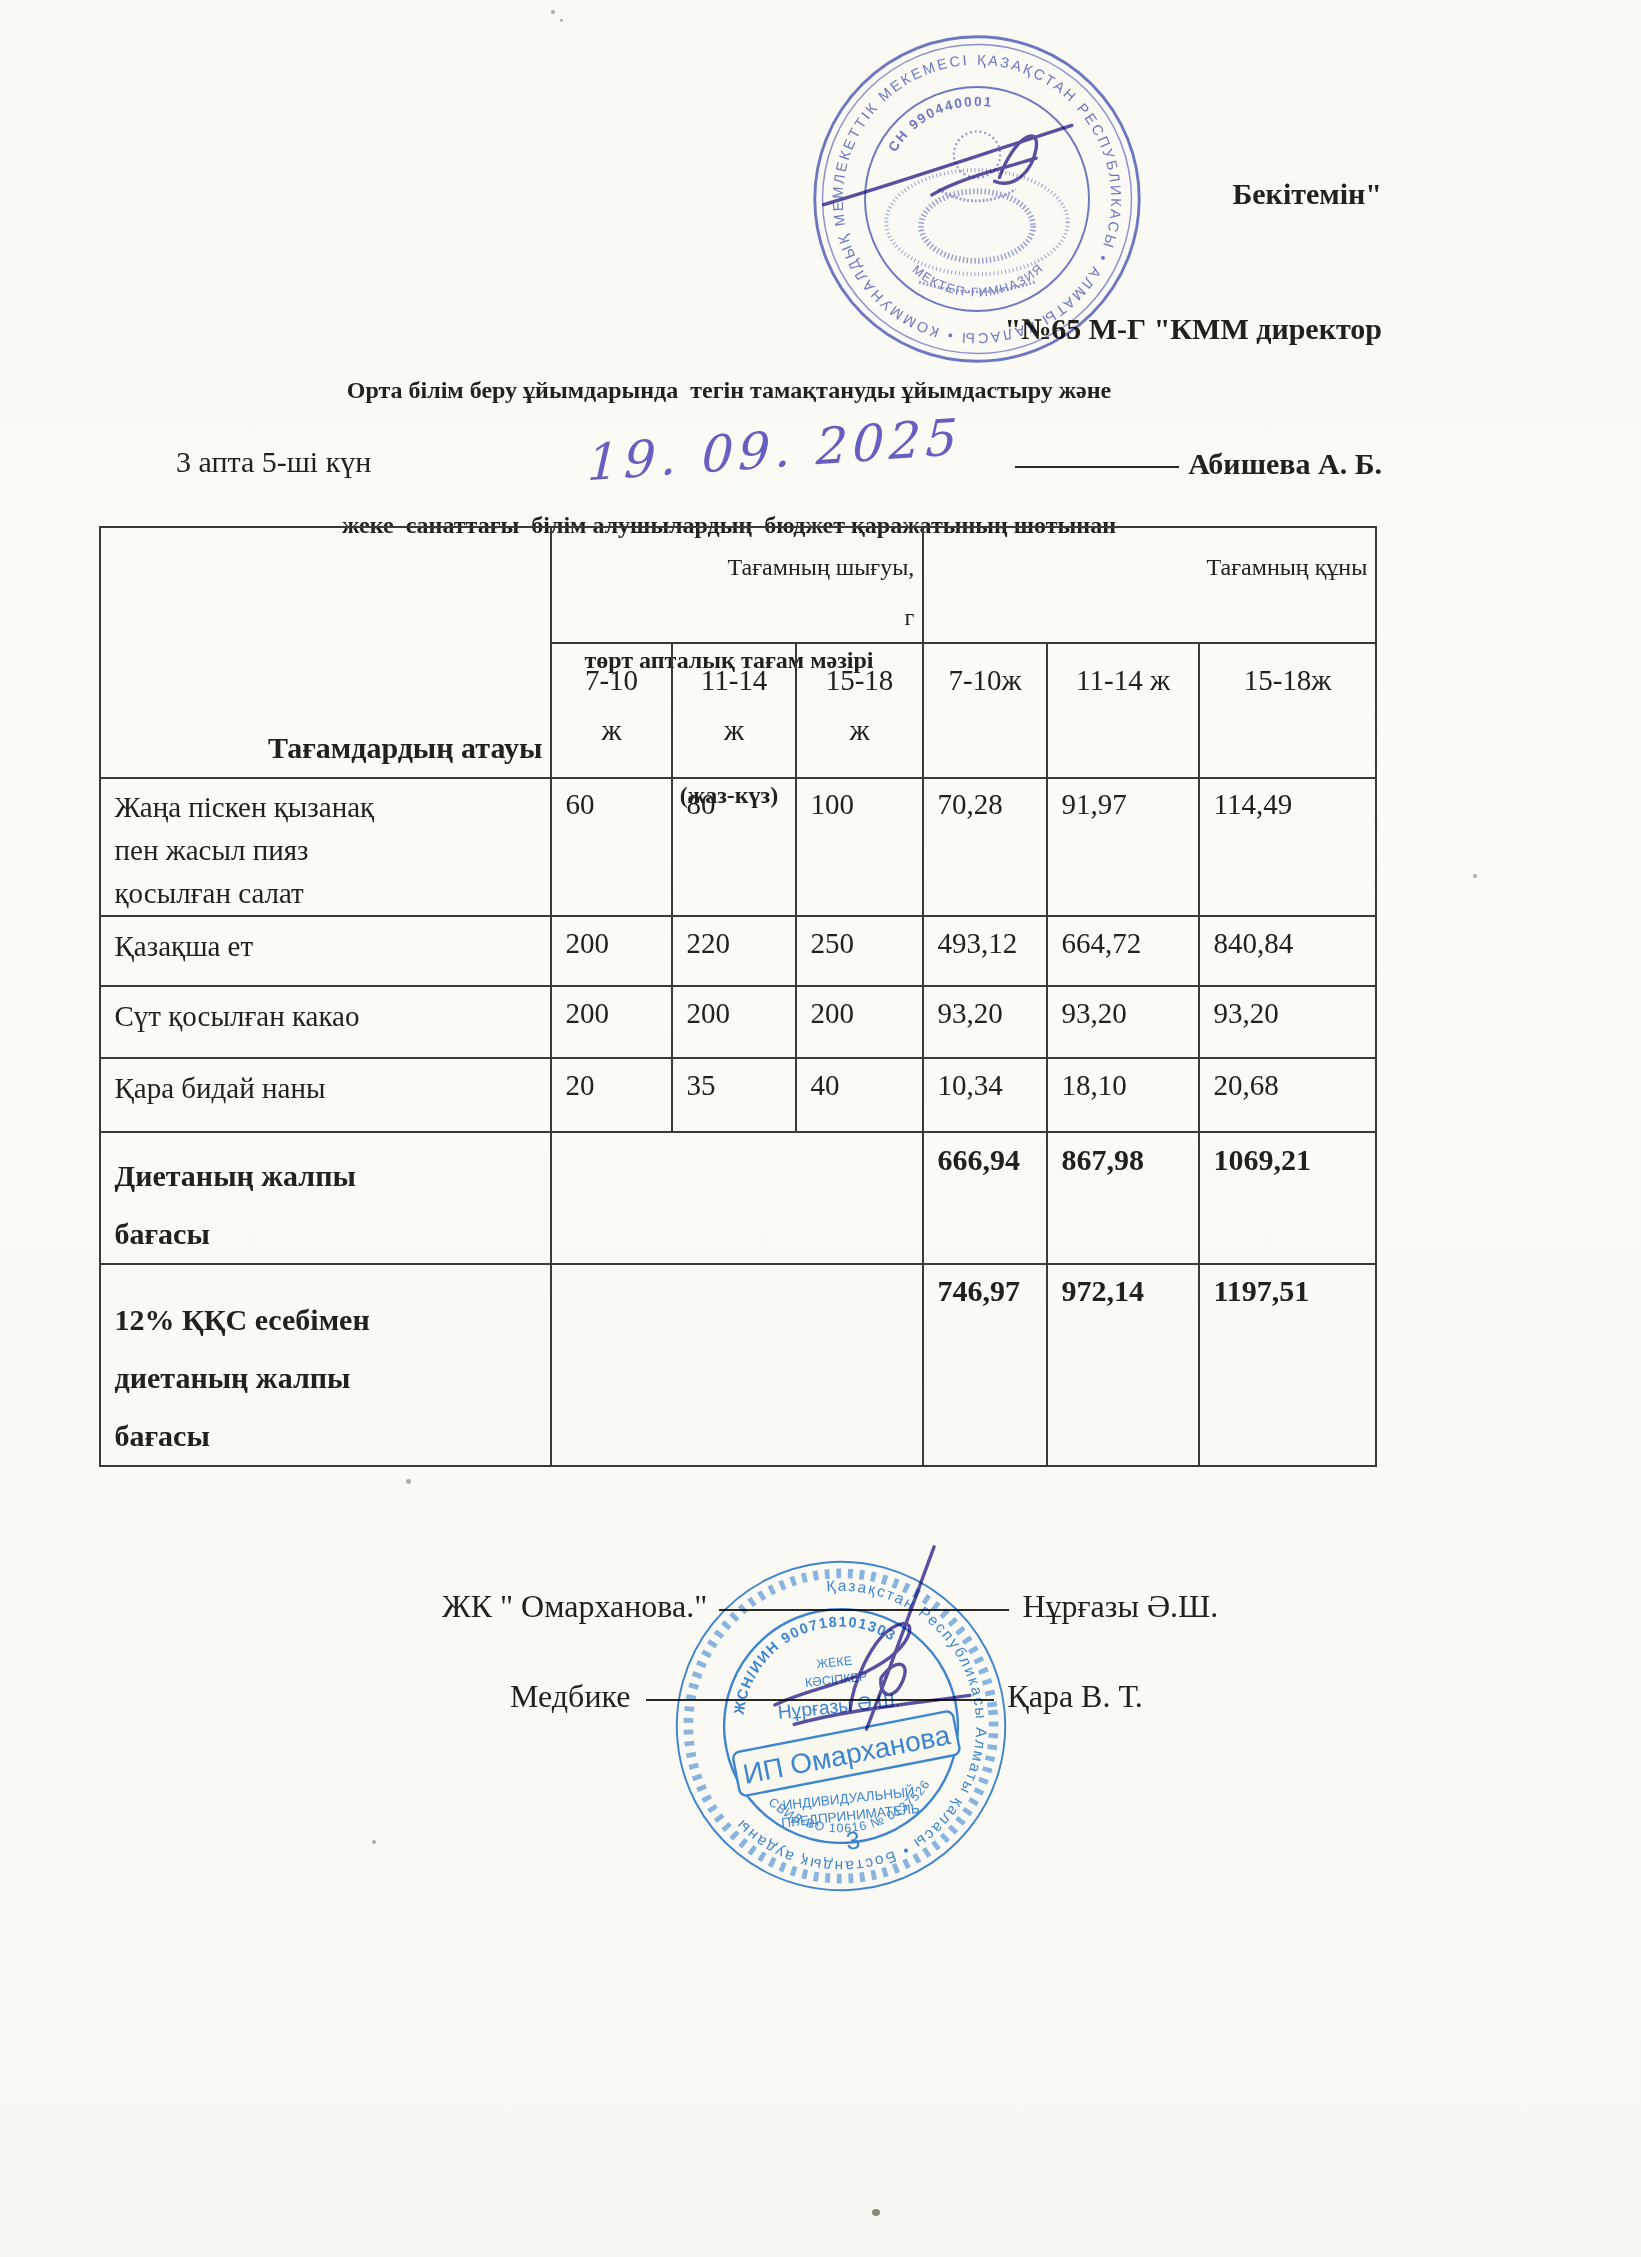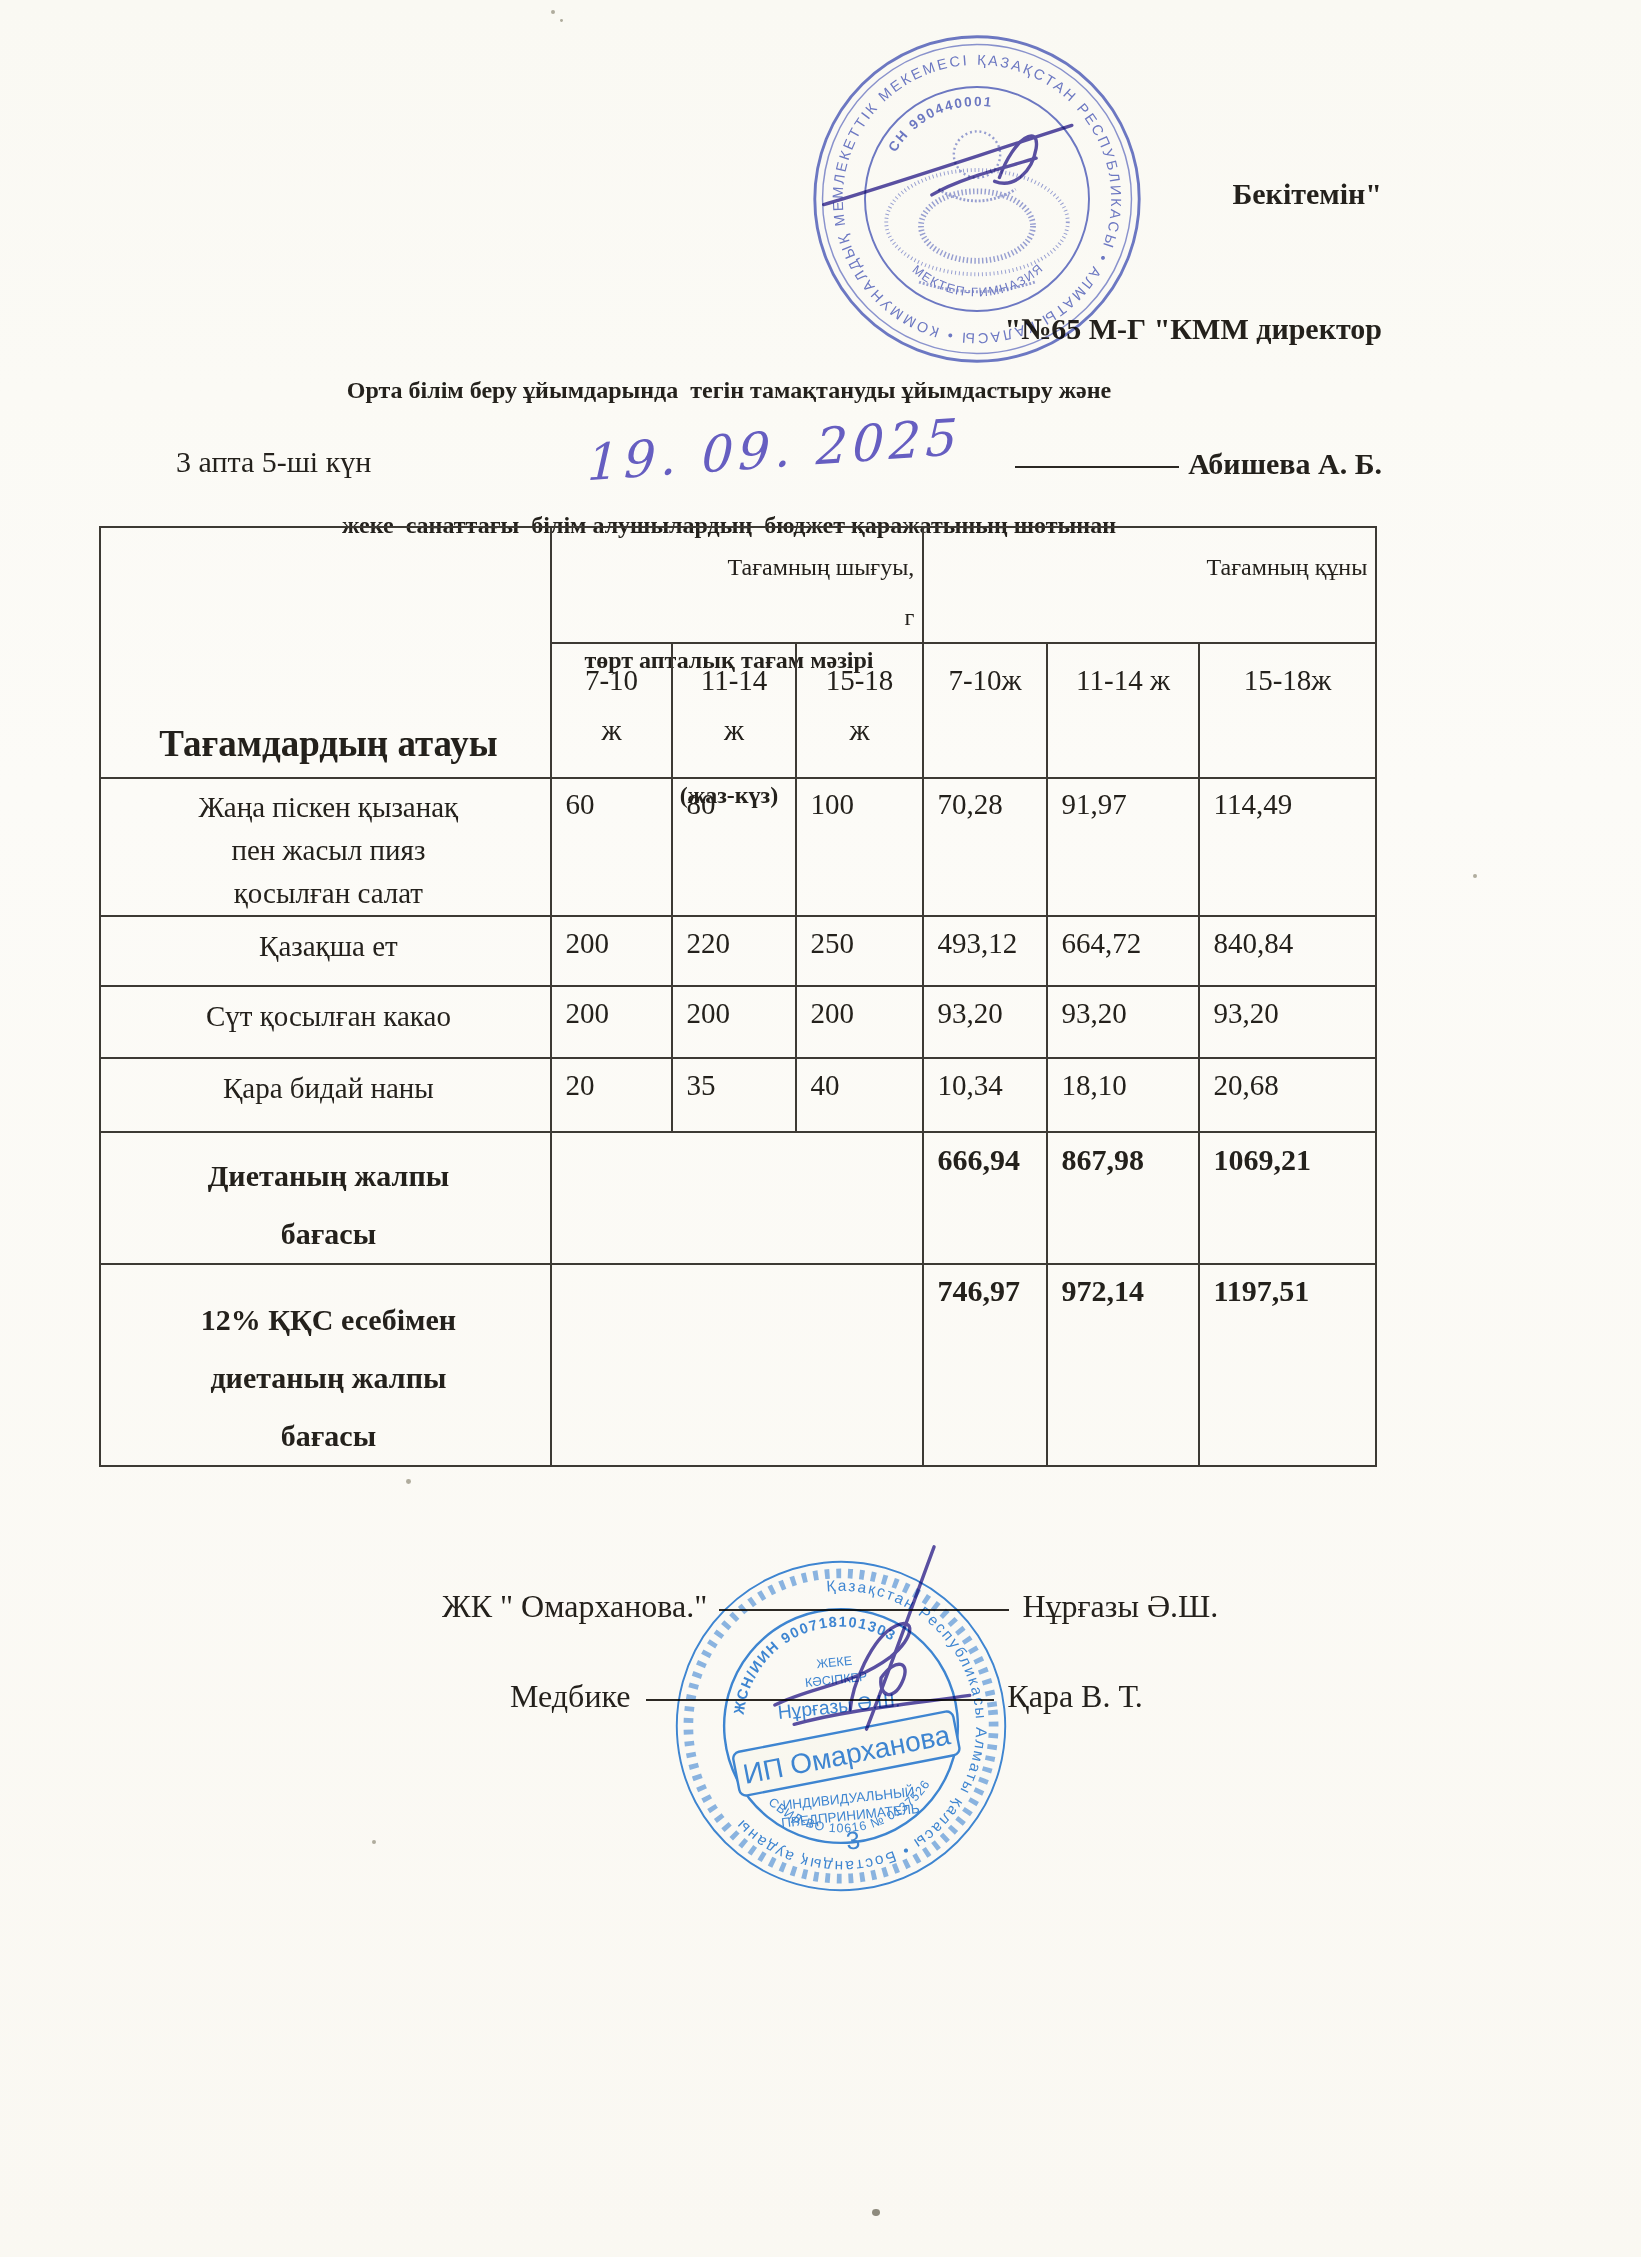--- a/index.html
+++ b/index.html
@@ -18,26 +18,26 @@
     font-size:24px;font-weight:bold;line-height:45px;white-space:pre-wrap;}
   .week-label{position:absolute;left:176px;top:445px;font-size:30px;}
   .hand-date{position:absolute;left:587px;top:421px;font-size:50px;font-style:italic;
     color:#5a51bd;letter-spacing:4.8px;transform:rotate(-4deg) skewX(-6deg);
     font-family:"DejaVu Serif", serif;opacity:.92;}
   
   table.menu-table{position:absolute;left:99px;top:526px;width:1274px;
     border-collapse:collapse;table-layout:fixed;font-size:29px;}
   .menu-table th,.menu-table td{border:2.9px solid #3d3a34;vertical-align:top;
     white-space:pre-line;font-weight:normal;overflow:hidden;}
-  .menu-table th.c-dish{vertical-align:bottom;text-align:center;
-    padding:0 7.7px 11.6px 13.5px;font-weight:bold;font-size:37px;}
+  .menu-table th.c-dish{vertical-align:bottom;text-align:right;
+    padding:0 7.7px 11.6px 13.5px;font-weight:bold;font-size:30px;}
   .menu-table th.c-group{text-align:right;padding:13.5px 7.7px 0 15.4px;
     font-weight:normal;font-size:24px;line-height:50px;}
   .menu-table th.c-age{text-align:center;padding-top:11.6px;line-height:50px;font-size:29px;}
-  .menu-table td.name{text-align:center;padding:7.7px 7.7px 0 13.5px;line-height:43px;border-radius:7px;}
+  .menu-table td.name{text-align:left;padding:7.7px 7.7px 0 13.5px;line-height:43px;border-radius:7px;}
   .menu-table td.num{padding:9.7px 3.9px 0 13.5px;}
   .menu-table tr.hrow1{height:109px;} .menu-table tr.hrow2{height:135px;}
   .menu-table tr.r1{height:130px;} .menu-table tr.r2{height:70px;}
   .menu-table tr.r3{height:72px;} .menu-table tr.r4{height:74px;}
   .menu-table tr.t1{height:124px;} .menu-table tr.t2{height:172px;}
   .menu-table tr.t1 td,.menu-table tr.t2 td{font-weight:bold;font-size:30px;margin-top:27px;}
   .menu-table tr.t1 td.name{line-height:58px;padding-top:13.5px;}
   .menu-table tr.t2 td.name{line-height:58px;padding-top:26px;}
   
   .fsign{position:absolute;font-size:32px;white-space:nowrap;}

